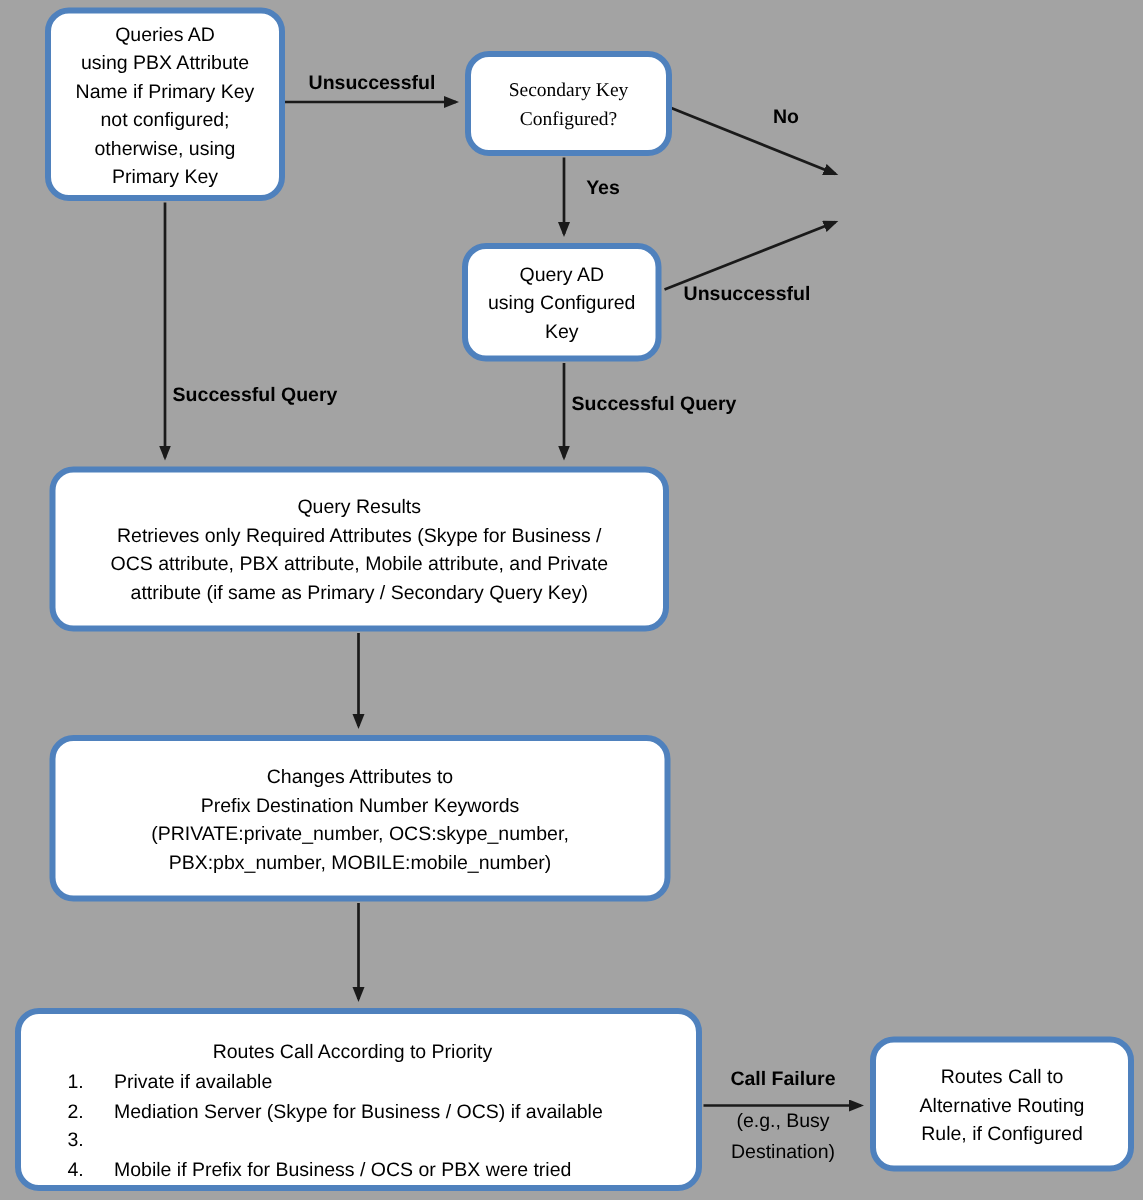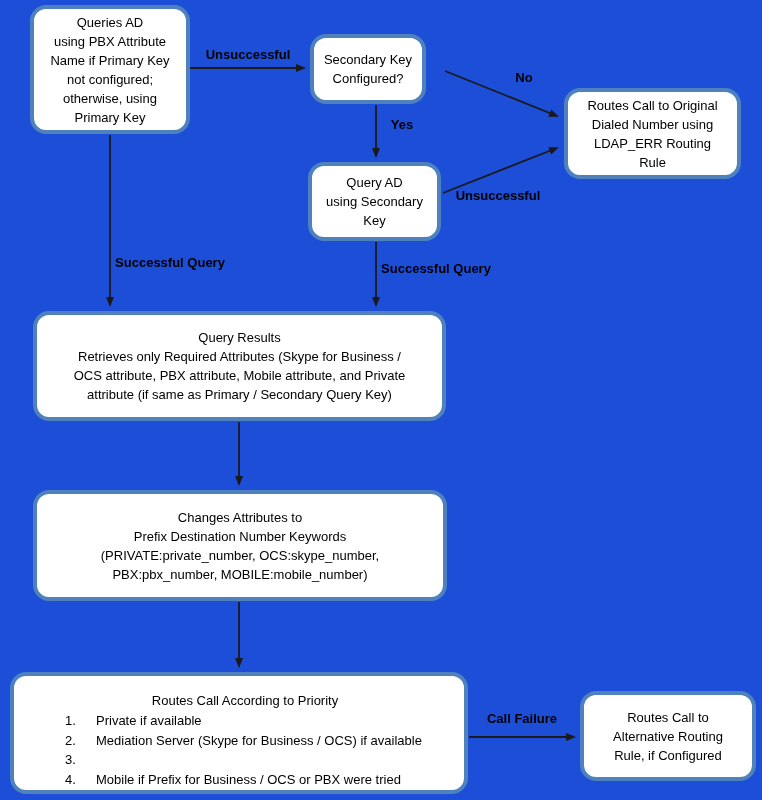--- a/index.html
+++ b/index.html
@@ -5,21 +5,21 @@
   html, body {
     margin: 0;
     padding: 0;
     background: #ffffff;
     font-family: "Liberation Sans", "DejaVu Sans", sans-serif;
   }
   .canvas {
     position: relative;
     width: 762px;
     height: 800px;
-    background: #1d4ed8;
+    background: #a3a3a3;
     overflow: hidden;
   }
   .connectors {
     position: absolute;
     left: 0; top: 0;
     width: 762px; height: 800px;
     pointer-events: none;
   }
   .node {
     position: absolute;
@@ -31,28 +31,28 @@
     font-size: 13px;
     line-height: 19px;
     display: flex;
     align-items: center;
     justify-content: center;
     text-align: center;
     white-space: pre-line;
     padding: 2px 4px;
   }
   .n1 { left: 30px;  top: 5px;   width: 160px; height: 129px; }
-  .n2 { left: 310px; top: 34px;  width: 116px; height: 70px;  }
+  .n2 { left: 310px; top: 34px;  width: 138px; height: 70px; font-family: Liberation Serif, serif;  }
   .n3 { left: 564px; top: 88px;  width: 177px; height: 91px;  }
   .n4 { left: 308px; top: 162px; width: 133px; height: 79px;  }
   .n5 { left: 33px;  top: 311px; width: 413px; height: 110px; }
   .n6 { left: 33px;  top: 490px; width: 414px; height: 111px; }
   .n7 { left: 10px;  top: 672px; width: 458px; height: 122px;
         display: block; text-align: left; white-space: normal;
-        padding: 15px 10px 6px 22px; }
+        padding: 15px 10px 6px 2px; }
   .n8 { left: 580px; top: 691px; width: 176px; height: 90px;  }
   .n7 .node-title {
     text-align: center;
     line-height: 19px;
     margin-bottom: 1px;
   }
   .n7 .orow {
     display: flex;
     line-height: 19.5px;
   }
@@ -114,27 +114,23 @@
   <div class="node n1">Queries AD
 using PBX Attribute
 Name if Primary Key
 not configured;
 otherwise, using
 Primary Key</div>
 
   <div class="node n2">Secondary Key
 Configured?</div>
 
-  <div class="node n3">Routes Call to Original
-Dialed Number using
-LDAP_ERR Routing
-Rule</div>
 
   <div class="node n4">Query AD
-using Secondary
+using Configured
 Key</div>
 
   <div class="node n5">Query Results
 Retrieves only Required Attributes (Skype for Business /
 OCS attribute, PBX attribute, Mobile attribute, and Private
 attribute (if same as Primary / Secondary Query Key)</div>
 
   <div class="node n6">Changes Attributes to
 Prefix Destination Number Keywords
 (PRIVATE:private_number, OCS:skype_number,
@@ -170,14 +166,16 @@
   <div class="edge-label lbl-yes">Yes</div>
 
   <div class="edge-label lbl-unsuccessful2">Unsuccessful</div>
 
   <div class="edge-label lbl-sq1">Successful Query</div>
 
   <div class="edge-label lbl-sq2">Successful Query</div>
 
   <div class="edge-label lbl-callfailure">Call Failure</div>
 
+  <div class="edge-label lbl-cfdetail">(e.g., Busy
+Destination)</div>
 
 </div>
 
 </body></html>

